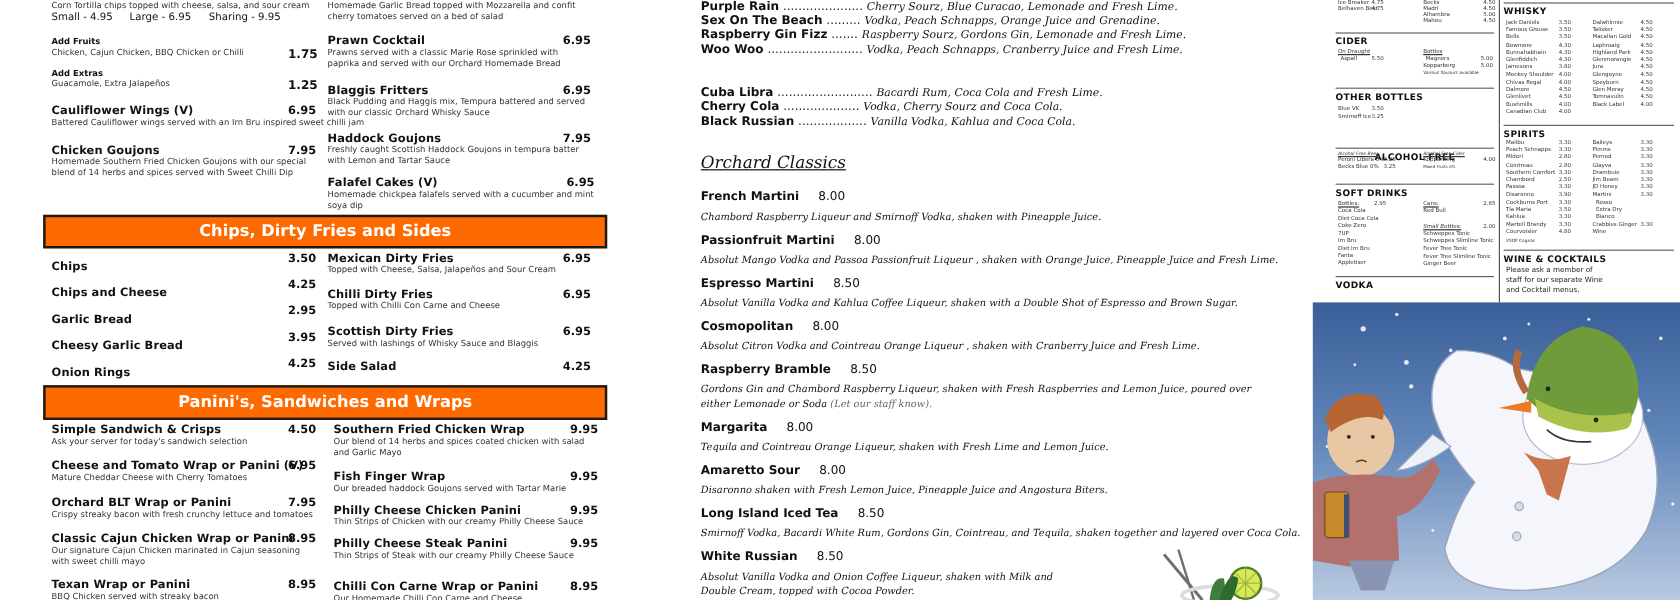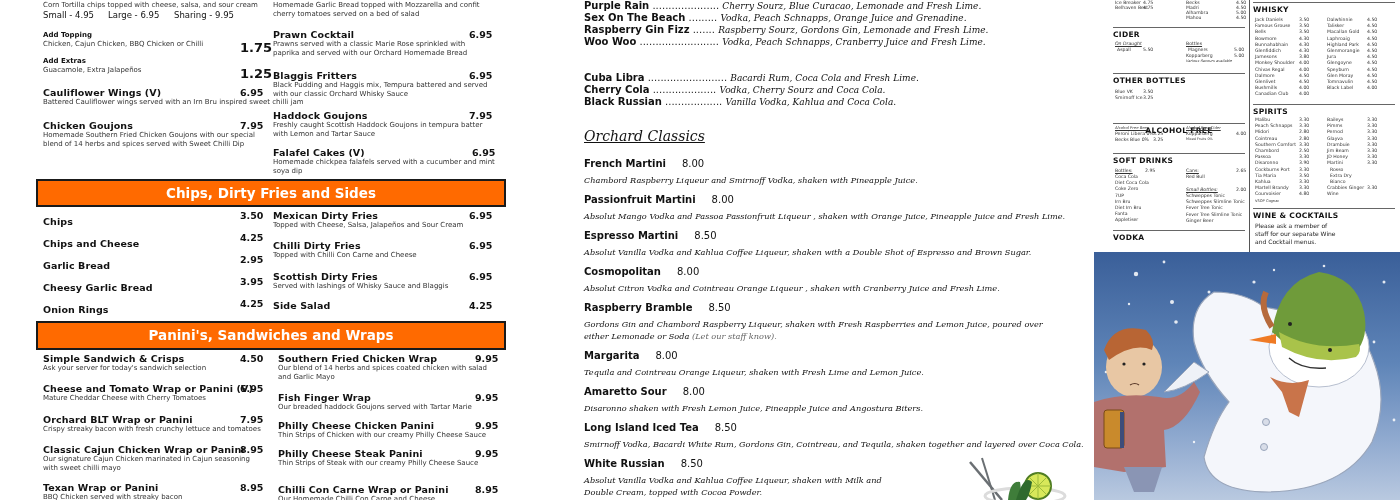--- a/index.html
+++ b/index.html
@@ -5,21 +5,21 @@
   html, body { margin:0; padding:0; }
   body { width:1400px; height:500px; overflow:hidden; background:#ffffff; position:relative;
          font-family:"DejaVu Sans", sans-serif; color:#111; }
   .abs { position:absolute; }
 
   
   #food { left:0; top:0; width:540px; height:500px; background:#fff; }
   .f-desc { font-size:7px; color:#333; line-height:9px; }
   .f-name { font-size:9.5px; font-weight:bold; color:#111; letter-spacing:0.1px; }
   .f-price { font-size:9.5px; font-weight:bold; color:#111; position:absolute; }
-  .f-small-price { font-size:13px; font-weight:bold; position:absolute; }
+  .f-small-price { font-size:10px; font-weight:bold; position:absolute; }
   .band { position:absolute; left:36px; width:470px; background:#ff6a00; border:2px solid #1a1a1a;
           color:#fff; font-weight:bold; text-align:center; box-sizing:border-box; font-size:13.5px; }
   .item { position:absolute; }
   .sizes { font-size:8.5px; color:#111; }
 
   
   #cocktails { left:540px; top:0; width:555px; height:500px; background:#fff; }
   .c-row { position:absolute; left:44px; font-size:10px; white-space:nowrap; }
   .c-row b { font-weight:bold; }
   .c-row .dots { color:#222; }
@@ -47,21 +47,21 @@
 </head>
 <body>
 
 <div id="food" class="abs">
 
   <div class="abs f-desc" style="left:43px;top:1px;">Corn Tortilla chips topped with cheese, salsa, and sour cream</div>
   <div class="abs sizes" style="left:43px;top:10px;">Small - 4.95</div>
   <div class="abs sizes" style="left:108px;top:10px;">Large - 6.95</div>
   <div class="abs sizes" style="left:174px;top:10px;">Sharing - 9.95</div>
 
-  <div class="abs" style="left:43px;top:31px;font-size:7px;font-weight:bold;">Add Topping</div>
+  <div class="abs" style="left:43px;top:31px;font-size:7px;font-weight:bold;">Add Fruits</div>
   <div class="abs f-desc" style="left:43px;top:40px;">Chicken, Cajun Chicken, BBQ Chicken or Chilli</div>
   <div class="f-small-price" style="left:240px;top:40px;">1.75</div>
 
   <div class="abs" style="left:43px;top:57px;font-size:7px;font-weight:bold;">Add Extras</div>
   <div class="abs f-desc" style="left:43px;top:66px;">Guacamole, Extra Jalapeños</div>
   <div class="f-small-price" style="left:240px;top:66px;">1.25</div>
 
   <div class="item" style="left:43px;top:87px;width:222px;">
     <div class="f-name">Cauliflower Wings (V)</div>
     <div class="f-price" style="left:197px;top:0;">6.95</div>
@@ -232,21 +232,21 @@
   <div class="cls-item" style="top:380px;">
     <span class="cls-name">Amaretto Sour</span><span class="cls-price">8.00</span>
     <div class="cls-desc">Disaronno shaken with Fresh Lemon Juice, Pineapple Juice and Angostura Biters.</div>
   </div>
   <div class="cls-item" style="top:416px;">
     <span class="cls-name">Long Island Iced Tea</span><span class="cls-price">8.50</span>
     <div class="cls-desc">Smirnoff Vodka, Bacardi White Rum, Gordons Gin, Cointreau, and Tequila, shaken together and layered over Coca Cola.</div>
   </div>
   <div class="cls-item" style="top:452px;width:300px;">
     <span class="cls-name">White Russian</span><span class="cls-price">8.50</span>
-    <div class="cls-desc">Absolut Vanilla Vodka and Kahlua Coffee Liqueur, shaken with Milk and Double Cream, topped with Cocoa Powder.</div>
+    <div class="cls-desc">Absolut Vanilla Vodka and Onion Coffee Liqueur, shaken with Milk and Double Cream, topped with Cocoa Powder.</div>
   </div>
 
   <svg class="abs" style="left:410px;top:452px;" width="120" height="48">
     <path d="M20 10 L52 48" stroke="#6a6f73" stroke-width="2.5" fill="none"></path>
     <path d="M32 6 L45 48" stroke="#6a6f73" stroke-width="2" fill="none"></path>
     <ellipse cx="75" cy="44" rx="40" ry="8" fill="none" stroke="#dcdcdc" stroke-width="3"></ellipse>
     <circle cx="88" cy="34" r="13" fill="#d8e85a" stroke="#4f7d22" stroke-width="2"></circle>
     <path d="M88 21 L88 47 M75 34 L101 34 M79 25 L97 43 M97 25 L79 43" stroke="#9dbb3a" stroke-width="1"></path>
     <path d="M58 48 Q60 28 70 30 Q72 40 68 48 Z" fill="#3f7d3a"></path>
     <path d="M66 48 Q74 22 82 30 Q80 42 76 48 Z" fill="#2f6a2e"></path>

